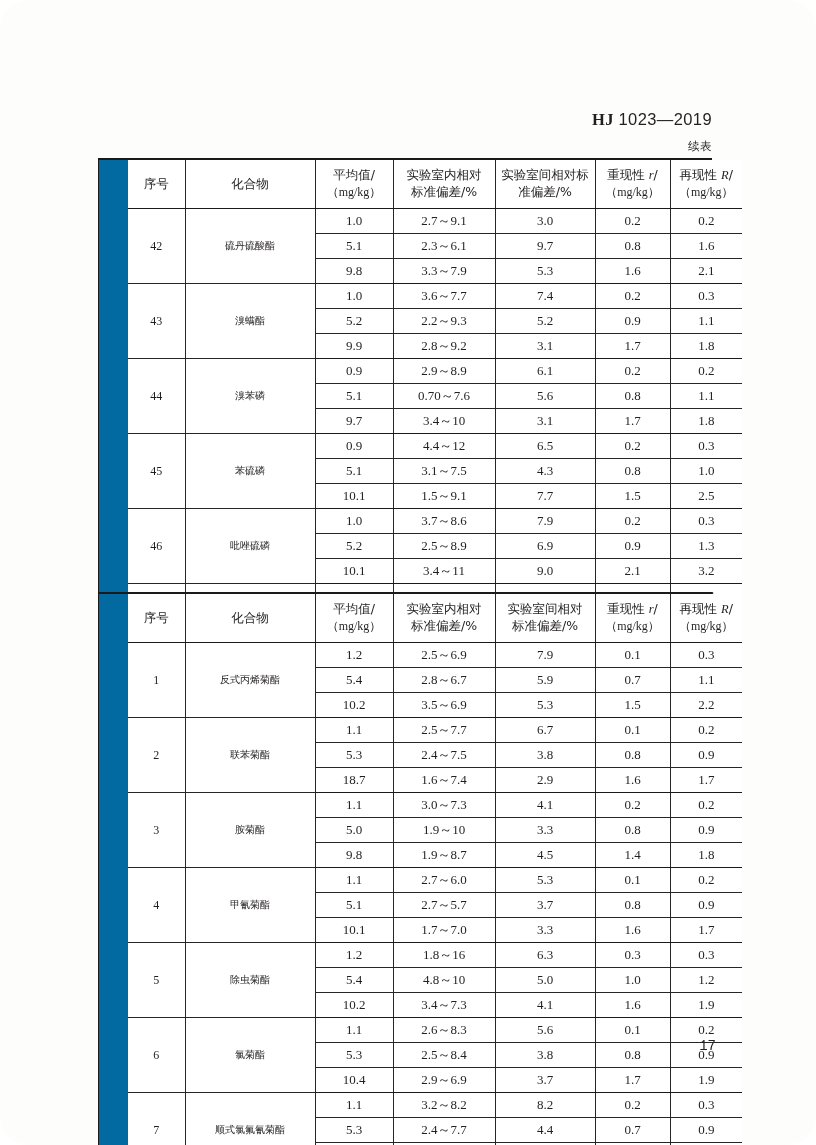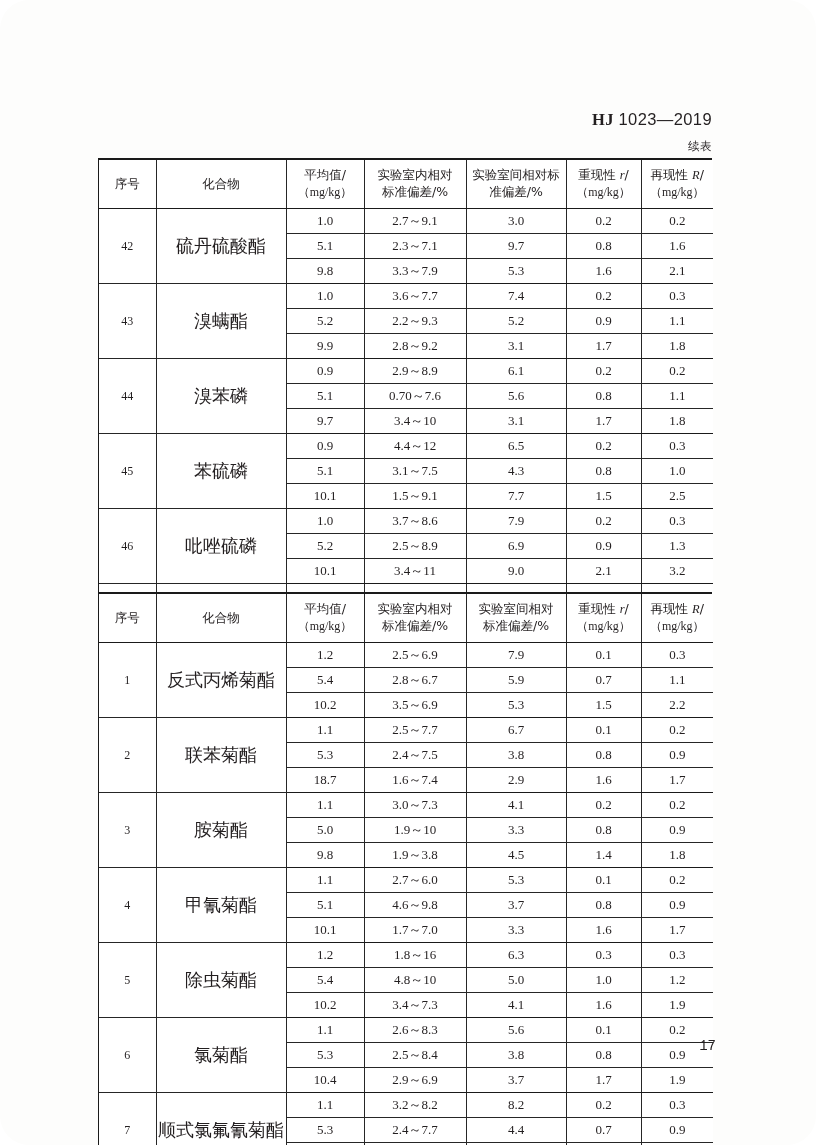--- a/index.html
+++ b/index.html
@@ -121,42 +121,43 @@
     font-style: italic;
   }
 
   .data-table tbody td {
     height: 24px;
     line-height: 24px;
   }
   .data-table td.idx-cell,
   .data-table td.cmp-cell {
     font-family: "DejaVu Sans", sans-serif;
-    font-size: 18px;
+    font-size: 10px;
   }
   .data-table td.idx-cell {
     font-family: "Liberation Serif", serif;
     font-size: 12px;
   }
   .data-table td.num {
     font-family: "Liberation Serif", serif;
     font-size: 13px;
   }
 
   
   .tbl-wrap {
     position: absolute;
     left: 98px;
     width: 614px;
     border-top: 2.2px solid #1a1a1a;
     border-bottom: 2.2px solid #1a1a1a;
     border-left: 1.6px solid #1a1a1a;
     border-right: 1.6px solid #1a1a1a;
     box-sizing: border-box;
-    background: #404040;
+    background: #0369a1;
+    padding-left: 29px;
   }
   .tbl-wrap .data-table {
     position: static;
     left: auto;
     width: 100%;
   }
   .tbl-wrap .data-table tr > td:first-child,
   .tbl-wrap .data-table tr > th:first-child { border-left: none; }
   .tbl-wrap .data-table tr > td:last-child,
   .tbl-wrap .data-table tr > th:last-child { border-right: none; }
@@ -233,21 +234,21 @@
             <td class="idx-cell" rowspan="3">42</td>
             <td class="cmp-cell" rowspan="3">硫丹硫酸酯</td>
             <td class="num">1.0</td>
             <td class="num">2.7～9.1</td>
             <td class="num">3.0</td>
             <td class="num">0.2</td>
             <td class="num">0.2</td>
           </tr>
           <tr>
             <td class="num">5.1</td>
-            <td class="num">2.3～7.1</td>
+            <td class="num">2.3～6.1</td>
             <td class="num">9.7</td>
             <td class="num">0.8</td>
             <td class="num">1.6</td>
           </tr>
           <tr class="group-end">
             <td class="num">9.8</td>
             <td class="num">3.3～7.9</td>
             <td class="num">5.3</td>
             <td class="num">1.6</td>
             <td class="num">2.1</td>
@@ -467,37 +468,37 @@
           </tr>
           <tr>
             <td class="num">5.0</td>
             <td class="num">1.9～10</td>
             <td class="num">3.3</td>
             <td class="num">0.8</td>
             <td class="num">0.9</td>
           </tr>
           <tr class="group-end">
             <td class="num">9.8</td>
-            <td class="num">1.9～3.8</td>
+            <td class="num">1.9～8.7</td>
             <td class="num">4.5</td>
             <td class="num">1.4</td>
             <td class="num">1.8</td>
           </tr>
           <tr>
             <td class="idx-cell" rowspan="3">4</td>
             <td class="cmp-cell" rowspan="3">甲氰菊酯</td>
             <td class="num">1.1</td>
             <td class="num">2.7～6.0</td>
             <td class="num">5.3</td>
             <td class="num">0.1</td>
             <td class="num">0.2</td>
           </tr>
           <tr>
             <td class="num">5.1</td>
-            <td class="num">4.6～9.8</td>
+            <td class="num">2.7～5.7</td>
             <td class="num">3.7</td>
             <td class="num">0.8</td>
             <td class="num">0.9</td>
           </tr>
           <tr class="group-end">
             <td class="num">10.1</td>
             <td class="num">1.7～7.0</td>
             <td class="num">3.3</td>
             <td class="num">1.6</td>
             <td class="num">1.7</td>

